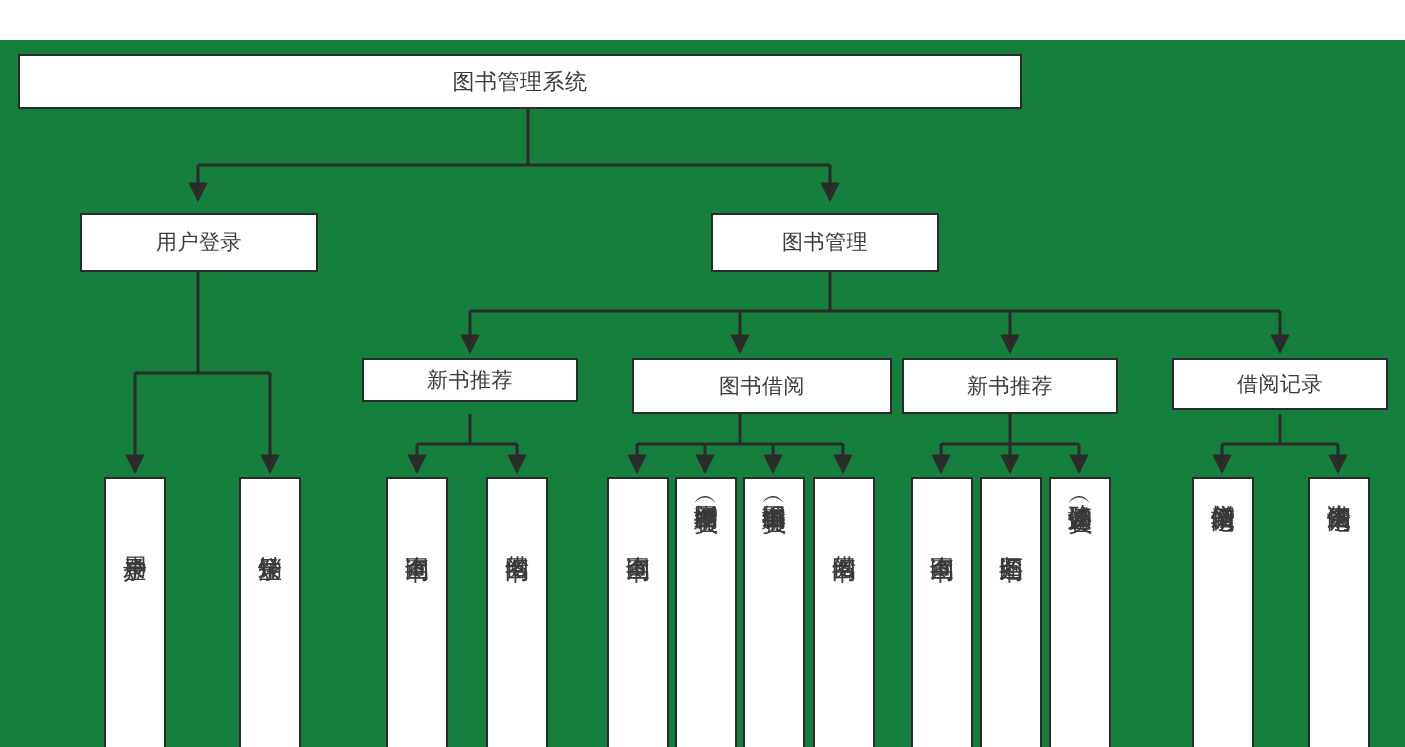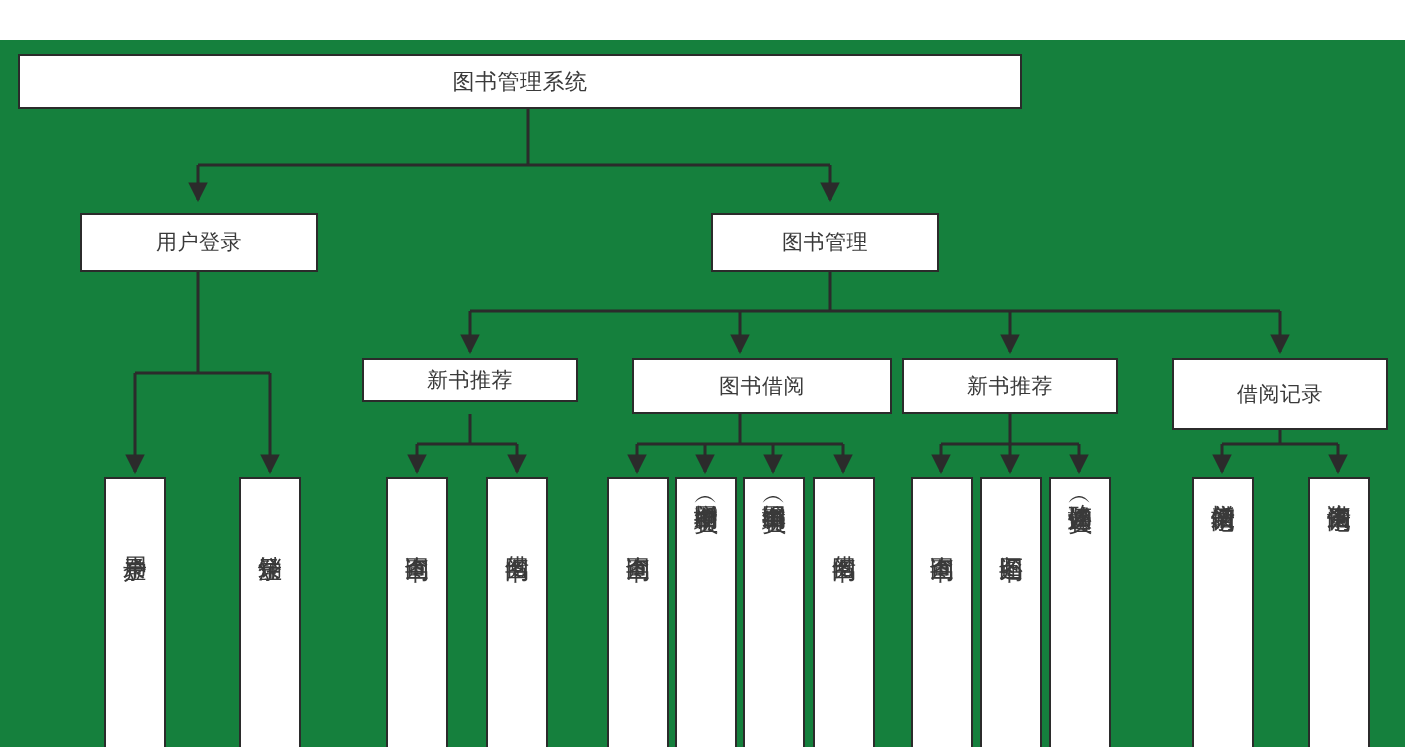--- a/index.html
+++ b/index.html
@@ -151,21 +151,21 @@
   </div>
 
   <div class="node horiz" style="left:632px; top:318px; width:260px; height:56px;">
     <span class="label">图书借阅</span>
   </div>
 
   <div class="node horiz" style="left:902px; top:318px; width:216px; height:56px;">
     <span class="label">新书推荐</span>
   </div>
 
-  <div class="node horiz" style="left:1172px; top:318px; width:216px; height:72px;">
+  <div class="node horiz" style="left:1172px; top:318px; width:216px; height:52px;">
     <span class="label">借阅记录</span>
   </div>
 
   <div class="node vert mid" style="left:104px; top:437px; width:62px; height:298px;">
     <span class="label">用户登录</span>
   </div>
 
   <div class="node vert mid" style="left:239px; top:437px; width:62px; height:298px;">
     <span class="label">注销登录</span>
   </div>

